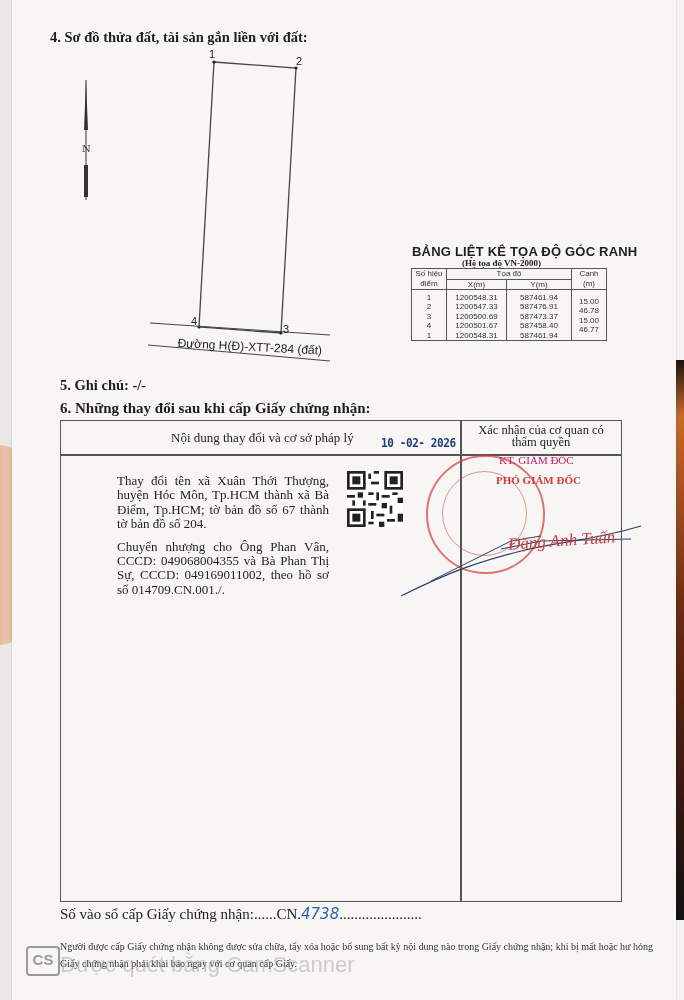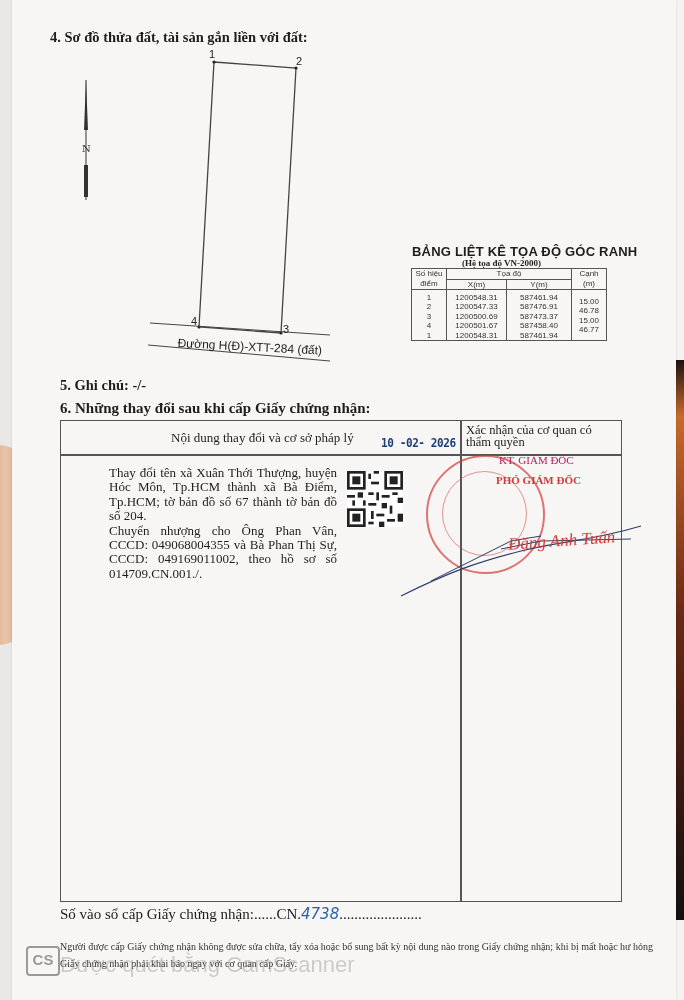--- a/index.html
+++ b/index.html
@@ -35,23 +35,23 @@
     table.coords .body td { border-top:none; border-bottom:none; line-height:9.4px; }
     table.coords tr.last td { border-bottom:1px solid #555; }
 
     
     .changes { position:absolute; left:60px; top:420px; width:560px; height:480px; border:1.5px solid #555; }
     .changes .vsplit { position:absolute; left:399px; top:0; width:1.5px; height:480px; background:#555; }
     .changes .hsplit { position:absolute; left:0; top:33px; width:560px; height:1.5px; background:#555; }
     .ch-head1 { position:absolute; left:110px; top:9px; font-size:13px; white-space:nowrap; }
     .ch-date { position:absolute; left:320px; top:14px; font-family:"DejaVu Sans Mono", monospace;
       font-size:13px; color:#1c3e7a; font-weight:bold; letter-spacing:-0.5px; white-space:nowrap; transform:scaleX(.85); transform-origin:left; }
-    .ch-head2 { position:absolute; left:405px; top:3px; width:150px; font-size:12.5px; line-height:12px; }
+    .ch-head2 { position:absolute; left:405px; top:3px; width:150px; text-align:center; font-size:12.5px; line-height:12px; }
     .ch-body { position:absolute; left:48px; top:45px; width:228px; font-size:13px; line-height:14.4px; text-align:justify; }
-    .ch-body p { margin:0; }
+    .ch-body p { margin:8px; }
     .qr { position:absolute; left:286px; top:50px; width:56px; height:56px; }
     .stamp { position:absolute; left:365px; top:34px; width:115px; height:115px; border-radius:50%;
       border:2px solid rgba(210,60,60,.7); }
     .stamp::after { content:""; position:absolute; left:14px; top:14px; width:83px; height:83px; border-radius:50%;
       border:1.5px solid rgba(210,60,60,.55); }
     .sign1 { position:absolute; left:438px; top:33px; color:#be185d; font-size:11px; font-weight:normal; white-space:nowrap; }
     .sign2 { position:absolute; left:435px; top:53px; color:#d33a3a; font-size:11px; font-weight:bold; white-space:nowrap; }
     .signer { position:absolute; left:447px; top:110px; color:#d33a3a; font-size:17px; font-style:italic; white-space:nowrap;
       transform:rotate(-4deg); }
     .sign-stroke { position:absolute; left:330px; top:80px; width:260px; height:100px; }

